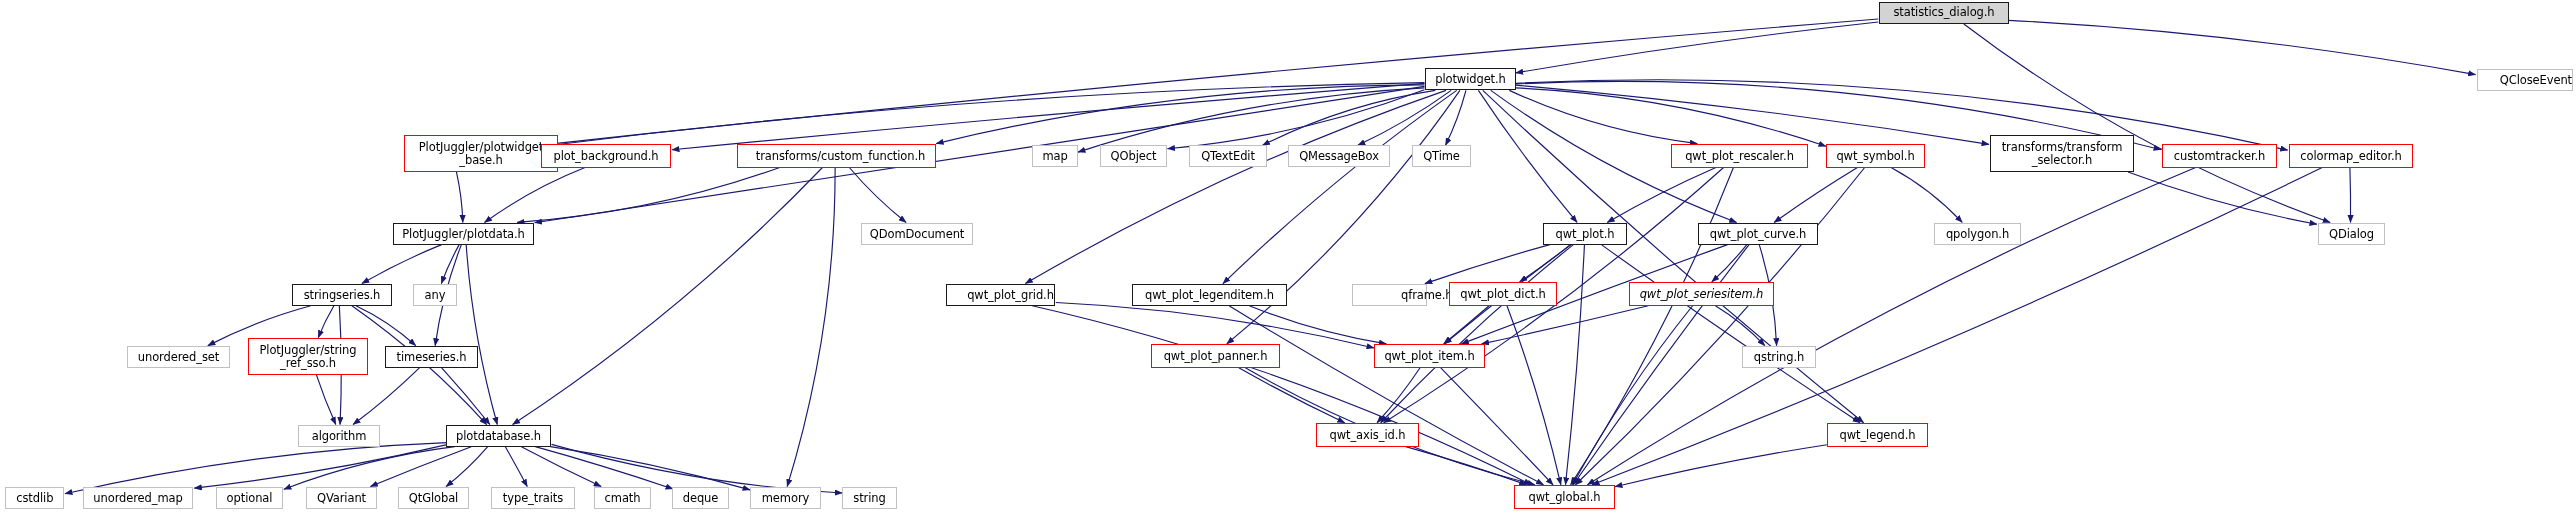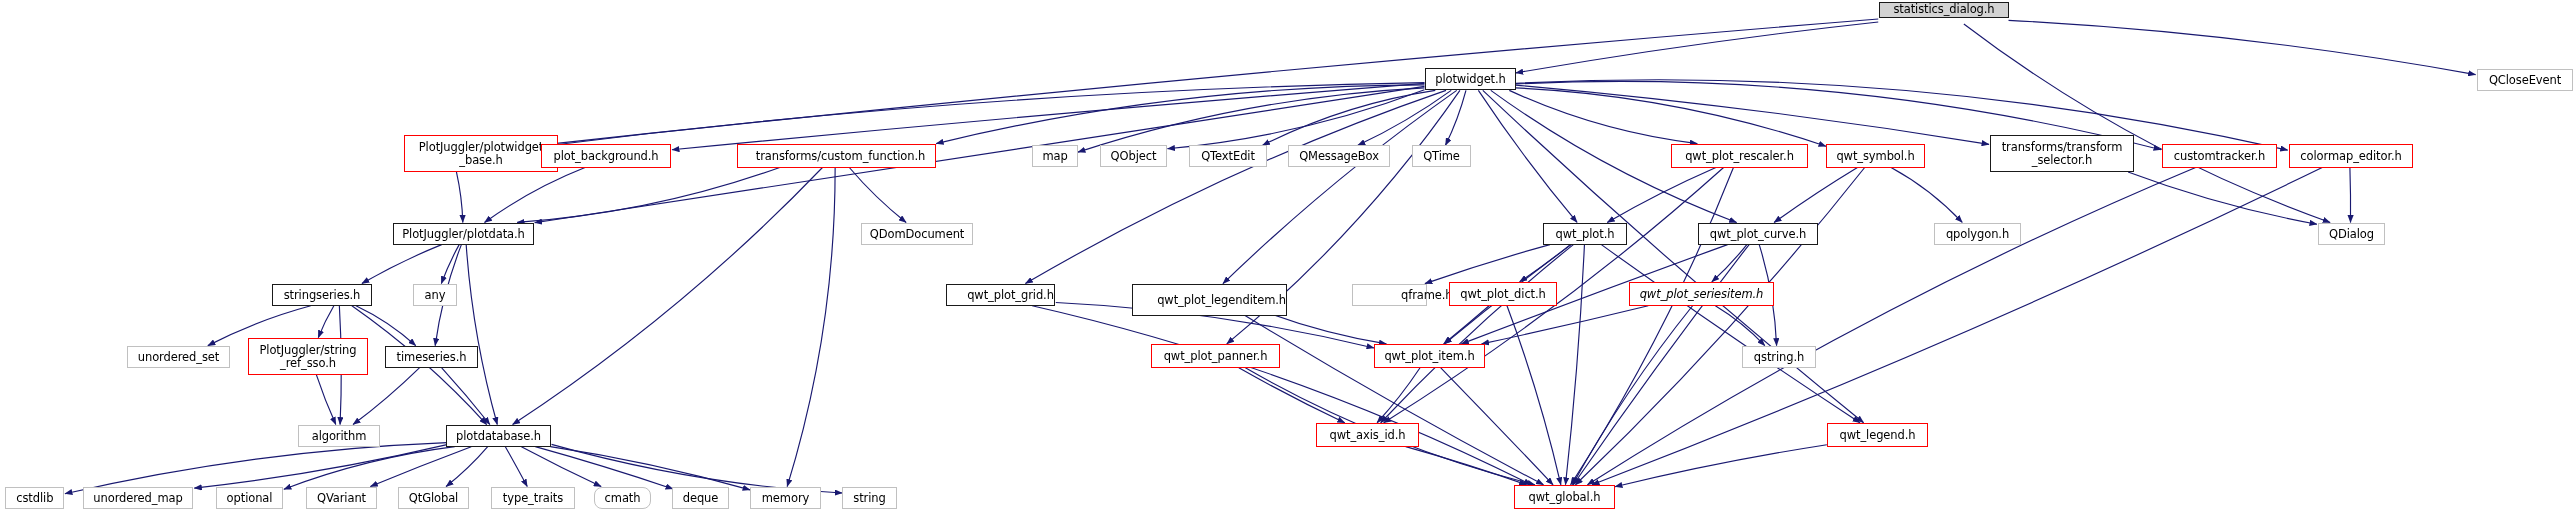--- a/index.html
+++ b/index.html
@@ -122,23 +122,23 @@
       <path d="M1943.5,189.0 Q1764.1,349.5 1560.0,477.0" fill="none" stroke="#191970" stroke-width="1.3" marker-end="url(#ah)"></path>
       <path d="M1954.6,189.0 Q1880.4,377.0 1770.9,547.0" fill="none" stroke="#191970" stroke-width="1.3" marker-end="url(#ah)"></path>
       <path d="M2094.5,189.0 Q2046.3,218.2 2000.5,251.0" fill="none" stroke="#191970" stroke-width="1.3" marker-end="url(#ah)"></path>
       <path d="M2132.5,189.0 Q2177.6,213.6 2212.8,251.0" fill="none" stroke="#191970" stroke-width="1.3" marker-end="url(#ah)"></path>
       <path d="M2102.7,189.0 Q1951.9,379.3 1776.3,547.0" fill="none" stroke="#191970" stroke-width="1.3" marker-end="url(#ah)"></path>
       <path d="M2399.9,194.0 Q2503.8,232.9 2613.0,253.0" fill="none" stroke="#191970" stroke-width="1.3" marker-end="url(#ah)"></path>
       <path d="M2476.1,189.0 Q2117.7,338.8 1789.9,547.0" fill="none" stroke="#191970" stroke-width="1.3" marker-end="url(#ah)"></path>
       <path d="M2650.2,189.0 Q2651.2,220.0 2650.9,251.0" fill="none" stroke="#191970" stroke-width="1.3" marker-end="url(#ah)"></path>
       <path d="M2618.9,189.0 Q2214.6,385.5 1795.1,547.0" fill="none" stroke="#191970" stroke-width="1.3" marker-end="url(#ah)"></path>
     </svg>
-<div class="node root" style="left: 1879px; top: 1.8px; width: 130px; height: 16px; font-size: 11.5px;"><span>statistics_dialog.h</span></div>
+<div class="node root" style="left: 1879px; top: 1.8px; width: 130px; height: 22px; font-size: 11.5px;"><span>statistics_dialog.h</span></div>
     <div class="node black" style="left: 1425px; top: 68px; width: 91px; height: 22px; font-size: 11.5px;"><span>plotwidget.h</span></div>
-    <div class="node gray" style="left: 2477px; top: 69px; width: 96px; height: 22px; font-size: 11.5px;"><span>QCloseEvent</span></div>
+    <div class="node gray" style="left: 2477px; top: 69px; width: 96px; height: 22px; font-size: 11.5px; text-align: right;"><span>QCloseEvent</span></div>
     <div class="node red" style="left: 376px; top: 135px; width: 154px; height: 37px; font-size: 11.5px; margin-left: 28px;"><span>PlotJuggler/plotwidget
 _base.h</span></div>
     <div class="node red" style="left: 541px; top: 144px; width: 130px; height: 24px; font-size: 11.5px;"><span>plot_background.h</span></div>
     <div class="node red" style="left: 737px; top: 144px; width: 199px; height: 24px; font-size: 11.5px; padding-left: 8px;"><span>transforms/custom_function.h</span></div>
     <div class="node gray" style="left: 1032px; top: 145px; width: 46px; height: 22px; font-size: 11.5px; justify-content: flex-end;"><span>map</span></div>
     <div class="node gray" style="left: 1100px; top: 145px; width: 67px; height: 22px; font-size: 11.5px;"><span>QObject</span></div>
     <div class="node gray" style="left: 1189px; top: 145px; width: 78px; height: 22px; font-size: 11.5px;"><span>QTextEdit</span></div>
     <div class="node gray" style="left: 1288px; top: 145px; width: 102px; height: 22px; font-size: 11.5px;"><span>QMessageBox</span></div>
     <div class="node gray" style="left: 1412px; top: 145px; width: 59px; height: 22px; font-size: 11.5px;"><span>QTime</span></div>
     <div class="node red" style="left: 1671px; top: 144px; width: 137px; height: 24px; font-size: 11.5px;"><span>qwt_plot_rescaler.h</span></div>
@@ -146,43 +146,43 @@
     <div class="node black" style="left: 1990px; top: 135px; width: 144px; height: 37px; font-size: 11.5px;"><span>transforms/transform
 _selector.h</span></div>
     <div class="node red" style="left: 2162px; top: 144px; width: 115px; height: 24px; font-size: 11.5px;"><span>customtracker.h</span></div>
     <div class="node red" style="left: 2289px; top: 144px; width: 124px; height: 24px; font-size: 11.5px;"><span>colormap_editor.h</span></div>
     <div class="node black" style="left: 393px; top: 223px; width: 141px; height: 22px; font-size: 11.5px;"><span>PlotJuggler/plotdata.h</span></div>
     <div class="node gray" style="left: 861px; top: 223px; width: 112px; height: 22px; font-size: 11.5px;"><span>QDomDocument</span></div>
     <div class="node black" style="left: 1543px; top: 223px; width: 84px; height: 22px; font-size: 11.5px;"><span>qwt_plot.h</span></div>
     <div class="node black" style="left: 1698px; top: 223px; width: 120px; height: 22px; font-size: 11.5px;"><span>qwt_plot_curve.h</span></div>
     <div class="node gray" style="left: 1934px; top: 223px; width: 87px; height: 22px; font-size: 11.5px;"><span>qpolygon.h</span></div>
     <div class="node gray" style="left: 2318px; top: 223px; width: 67px; height: 22px; font-size: 11.5px;"><span>QDialog</span></div>
-    <div class="node black" style="left: 272px; top: 284px; width: 100px; height: 22px; font-size: 11.5px;"><span>stringseries.h</span></div>
+    <div class="node black" style="left: 292px; top: 284px; width: 100px; height: 22px; font-size: 11.5px;"><span>stringseries.h</span></div>
     <div class="node gray" style="left: 413px; top: 284px; width: 44px; height: 22px; font-size: 11.5px;"><span>any</span></div>
     <div class="node black" style="left: 946px; top: 284px; width: 109px; height: 22px; font-size: 11.5px; padding-left: 20px;"><span>qwt_plot_grid.h</span></div>
-    <div class="node black" style="left: 1132px; top: 284px; width: 155px; height: 32px; font-size: 11.5px; text-align: right;"><span>qwt_plot_legenditem.h</span></div>
+    <div class="node black" style="left: 1132px; top: 284px; width: 155px; height: 22px; font-size: 11.5px;"><span>qwt_plot_legenditem.h</span></div>
     <div class="node gray" style="left: 1352px; top: 284px; width: 75px; height: 22px; font-size: 11.5px; padding-left: 48px;"><span>qframe.h</span></div>
     <div class="node red" style="left: 1449px; top: 282px; width: 108px; height: 24px; font-size: 11.5px;"><span>qwt_plot_dict.h</span></div>
     <div class="node red" style="left: 1629px; top: 282px; width: 145px; height: 24px; font-size: 11.5px; font-style: italic;"><span>qwt_plot_seriesitem.h</span></div>
     <div class="node gray" style="left: 127px; top: 346px; width: 103px; height: 22px; font-size: 11.5px;"><span>unordered_set</span></div>
     <div class="node red" style="left: 248px; top: 338px; width: 120px; height: 37px; font-size: 11.5px;"><span>PlotJuggler/string
 _ref_sso.h</span></div>
     <div class="node black" style="left: 385px; top: 346px; width: 93px; height: 22px; font-size: 11.5px;"><span>timeseries.h</span></div>
     <div class="node red" style="left: 1151px; top: 344px; width: 129px; height: 24px; font-size: 11.5px;"><span>qwt_plot_panner.h</span></div>
     <div class="node red" style="left: 1374px; top: 344px; width: 111px; height: 24px; font-size: 11.5px;"><span>qwt_plot_item.h</span></div>
     <div class="node gray" style="left: 1742px; top: 346px; width: 74px; height: 22px; font-size: 11.5px;"><span>qstring.h</span></div>
     <div class="node gray" style="left: 298px; top: 425px; width: 82px; height: 22px; font-size: 11.5px;"><span>algorithm</span></div>
     <div class="node black" style="left: 446px; top: 425px; width: 105px; height: 22px; font-size: 11.5px;"><span>plotdatabase.h</span></div>
     <div class="node red" style="left: 1316px; top: 423px; width: 103px; height: 24px; font-size: 11.5px;"><span>qwt_axis_id.h</span></div>
     <div class="node red" style="left: 1827px; top: 423px; width: 101px; height: 24px; font-size: 11.5px;"><span>qwt_legend.h</span></div>
     <div class="node gray" style="left: 5.3px; top: 487px; width: 59px; height: 22px; font-size: 11.5px;"><span>cstdlib</span></div>
     <div class="node gray" style="left: 83px; top: 487px; width: 110px; height: 22px; font-size: 11.5px;"><span>unordered_map</span></div>
     <div class="node gray" style="left: 216px; top: 487px; width: 67px; height: 22px; font-size: 11.5px;"><span>optional</span></div>
     <div class="node gray" style="left: 306px; top: 487px; width: 71px; height: 22px; font-size: 11.5px;"><span>QVariant</span></div>
     <div class="node gray" style="left: 398px; top: 487px; width: 71px; height: 22px; font-size: 11.5px;"><span>QtGlobal</span></div>
     <div class="node gray" style="left: 491px; top: 487px; width: 84px; height: 22px; font-size: 11.5px;"><span>type_traits</span></div>
-    <div class="node gray" style="left: 594px; top: 487px; width: 57px; height: 22px; font-size: 11.5px; border-radius: 8px;"><span>cmath</span></div>
+    <div class="node gray" style="left: 594px; top: 487px; width: 57px; height: 22px; font-size: 11.5px;"><span>cmath</span></div>
     <div class="node gray" style="left: 672px; top: 487px; width: 57px; height: 22px; font-size: 11.5px; justify-content: flex-end;"><span>deque</span></div>
     <div class="node gray" style="left: 750px; top: 487px; width: 71px; height: 22px; font-size: 11.5px;"><span>memory</span></div>
     <div class="node gray" style="left: 842px; top: 487px; width: 55px; height: 22px; font-size: 11.5px;"><span>string</span></div>
     <div class="node red" style="left: 1514px; top: 485px; width: 101px; height: 24px; font-size: 11.5px;"><span>qwt_global.h</span></div>
   </div>
 
 
 </body></html>

